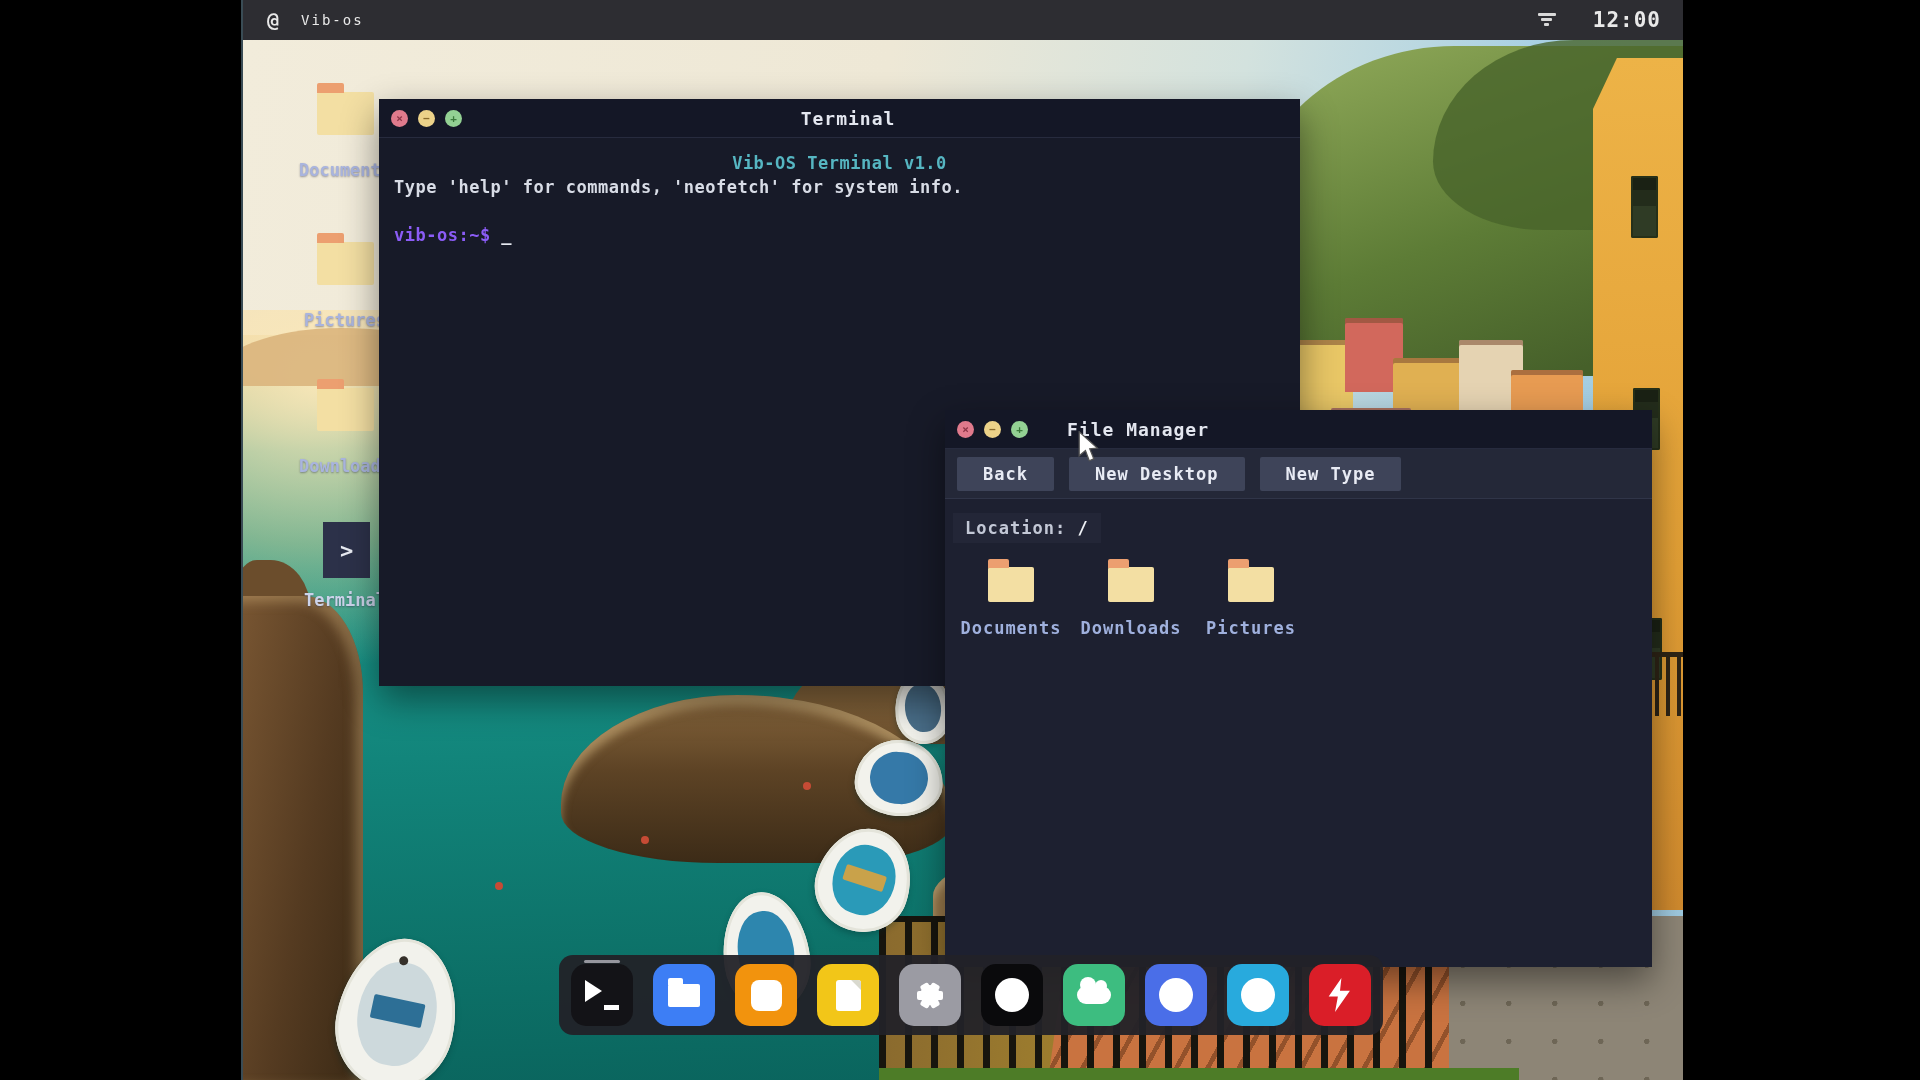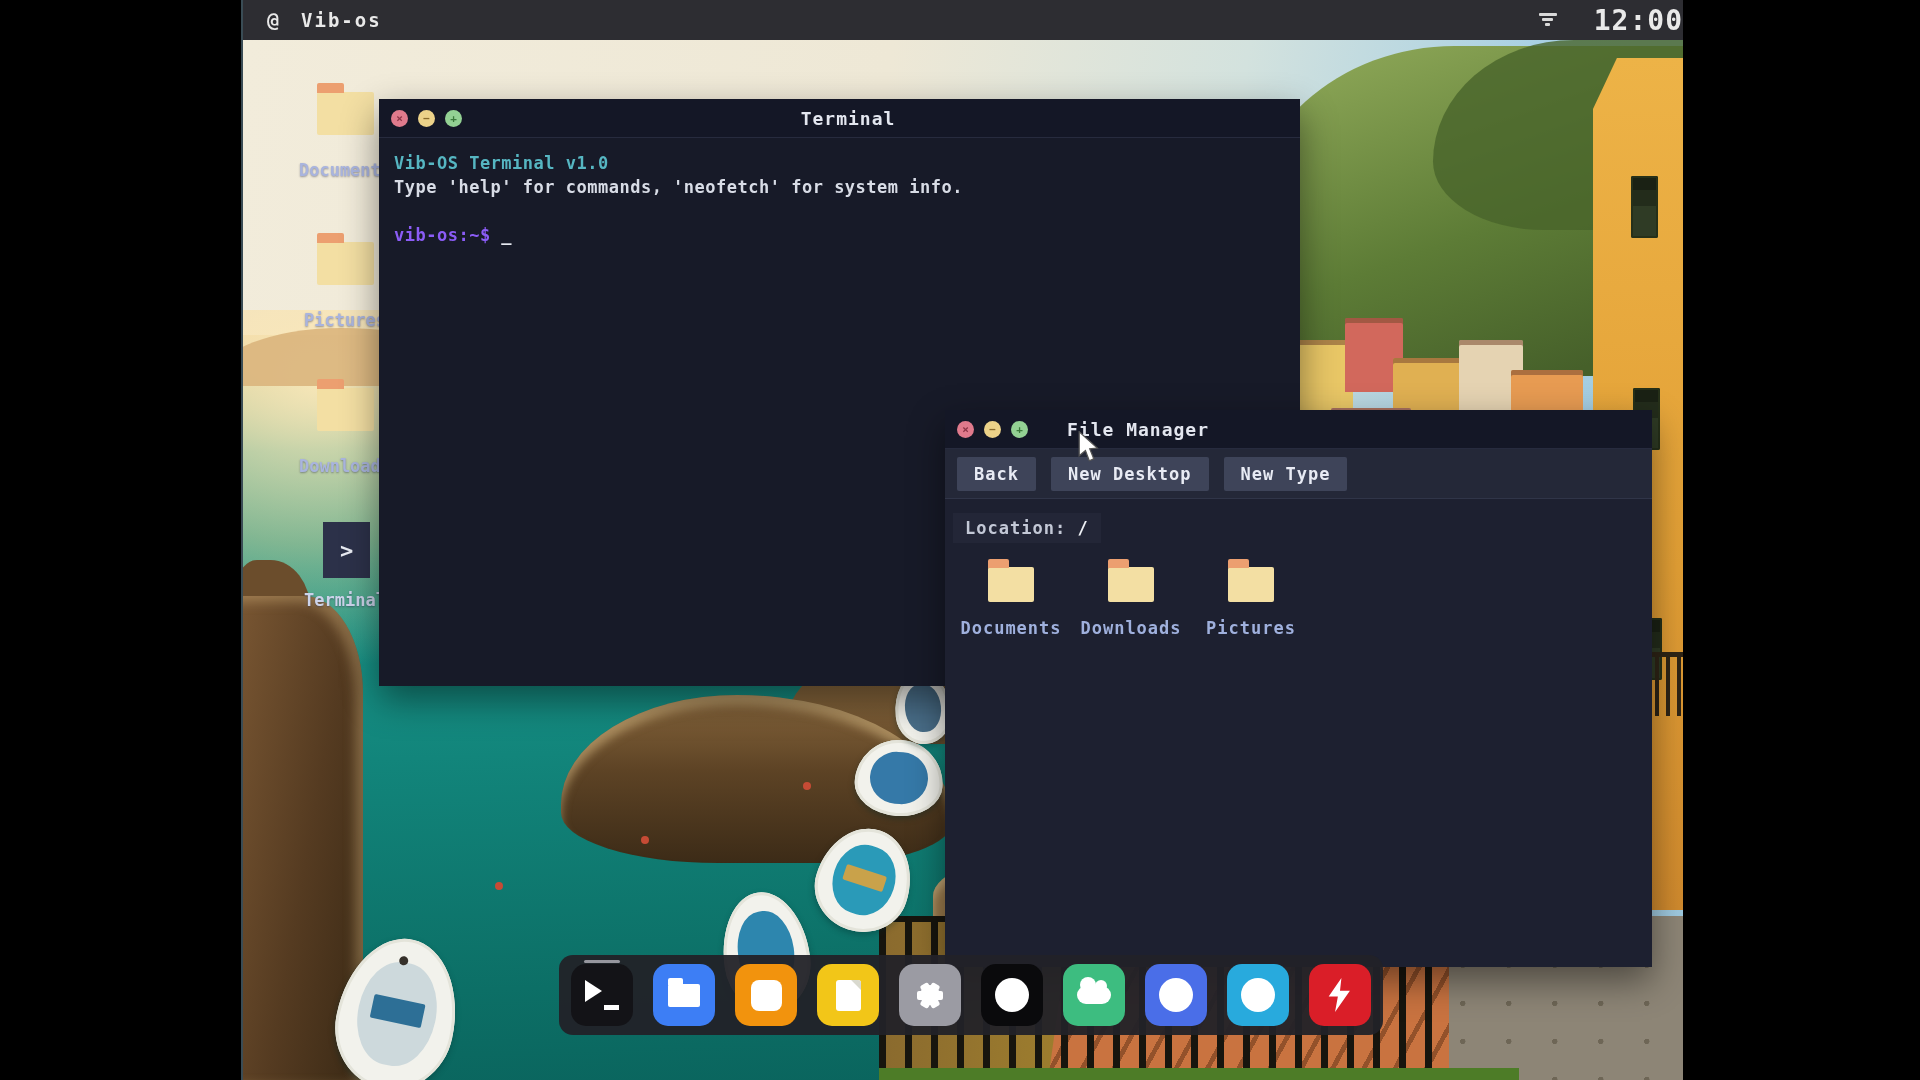--- a/index.html
+++ b/index.html
@@ -7,26 +7,26 @@
               font-family:"DejaVu Sans Mono", monospace; }
 
   
   .screen { position:absolute; left:241px; top:0; width:1442px; height:1080px;
             background:#101014; overflow:hidden; border-left:2px solid rgba(110,150,165,.45); }
 
   
   .menubar { position:absolute; top:0; left:0; width:100%; height:40px; background:#2d2d32;
              display:flex; align-items:center; z-index:8; color:#e9e9e9; }
   .menubar .logo { margin-left:24px; font-size:20px; font-weight:bold; }
-  .menubar .os-title { margin-left:22px; font-size:19px; font-weight:bold; letter-spacing:2px; }
+  .menubar .os-title { margin-left:22px; font-size:14px; font-weight:normal; letter-spacing:2px; }
   .menubar .spacer { flex:1; }
   .wifi { width:20px; height:14px; display:flex; flex-direction:column; align-items:center; gap:2px; margin-right:36px; }
   .wifi i { display:block; background:#d9d9d9; height:3px; border-radius:1px; }
   .wifi i:nth-child(1){ width:18px; } .wifi i:nth-child(2){ width:11px; } .wifi i:nth-child(3){ width:5px; }
-  .menubar .clock { font-size:28px; font-weight:bold; letter-spacing:1px; }
+  .menubar .clock { font-size:21px; font-weight:bold; margin-right:22px; letter-spacing:1px; }
 
   
   .wallpaper { position:absolute; left:0; top:40px; width:1442px; height:1040px; z-index:0;
     background:linear-gradient(100deg,#f2ecdb 0%,#eee8d6 40%,#d3e2de 62%,#a8d0e3 80%,#9ec9df 100%); }
   .wallpaper * { position:absolute; }
   .hill  { left:1000px; top:6px; width:452px; height:330px;
            background:linear-gradient(160deg,#8aa455 10%,#5d7c36 55%,#46602a 90%);
            border-radius:58% 0 28% 46% / 72% 0 22% 52%; }
   .hill2 { left:1190px; top:0; width:252px; height:190px; background:#49642b;
            border-radius:70% 0 0 55% / 80% 0 0 45%; opacity:.8; }
@@ -98,29 +98,29 @@
         align-items:center; justify-content:center; font-size:11px; font-weight:bold; }
   .tl.close { background:#e07a8c; color:#8d3547; }
   .tl.min   { background:#ecd289; color:#8a6c2c; }
   .tl.max   { background:#93d193; color:#3b7a3b; }
   .title-text { color:#e3e6ef; font-size:18px; font-weight:bold; letter-spacing:1px; }
 
   
   .win-terminal { left:136px; top:99px; width:921px; height:587px; z-index:2; background:#171a28; }
   .win-terminal .title-text { flex:1; text-align:center; margin-right:64px; }
   .term-body { padding:13px 15px; font-size:17px; font-weight:bold; line-height:24px; letter-spacing:.5px; }
-  .t-cyan { color:#56b6c2; } .t-white { color:#d8dce6; } .t-green { color:#8b5cf6; }
+  .t-cyan { color:#56b6c2;text-align:center; } .t-white { color:#d8dce6; } .t-green { color:#8b5cf6; }
   .t-cursor { color:#e6e9f0; }
 
   
   .win-fm { left:702px; top:410px; width:707px; height:557px; z-index:3; background:#1d2030; }
   .fm-toolbar { height:50px; background:#242838; display:flex; align-items:center; gap:15px;
                 padding:0 12px; border-bottom:1px solid #303548; }
   .fm-btn { background:#3e4459; color:#e8ebf4; border:none; font-family:inherit; font-size:17px;
-            font-weight:bold; padding:7px 17px; border-radius:2px; letter-spacing:1px; cursor:pointer; }
+            font-weight:bold; padding:7px 26px; border-radius:2px; letter-spacing:1px; cursor:pointer; }
   .fm-location { margin:14px 0 0 8px; display:inline-block; background:#232637; padding:5px 12px;
                  font-size:17px; font-weight:bold; color:#c3c8d6; letter-spacing:1px; }
   .fm-location .path { color:#f0f2f7; }
   .fm-grid { display:flex; margin:14px 0 0 6px; }
   .fm-item { width:120px; display:flex; flex-direction:column; align-items:center; cursor:pointer; }
   .folder-sm { width:46px; height:35px; background:#f3dfa3; border-radius:2px; position:relative; margin-top:10px; }
   .folder-sm::before { content:""; position:absolute; top:-8px; left:0; width:21px; height:9px;
                        background:#ec9f70; border-radius:2px 2px 0 0; }
   .fm-item .fm-label { margin-top:16px; font-size:17px; font-weight:bold; color:#9fb0dd; letter-spacing:1px; }
 

